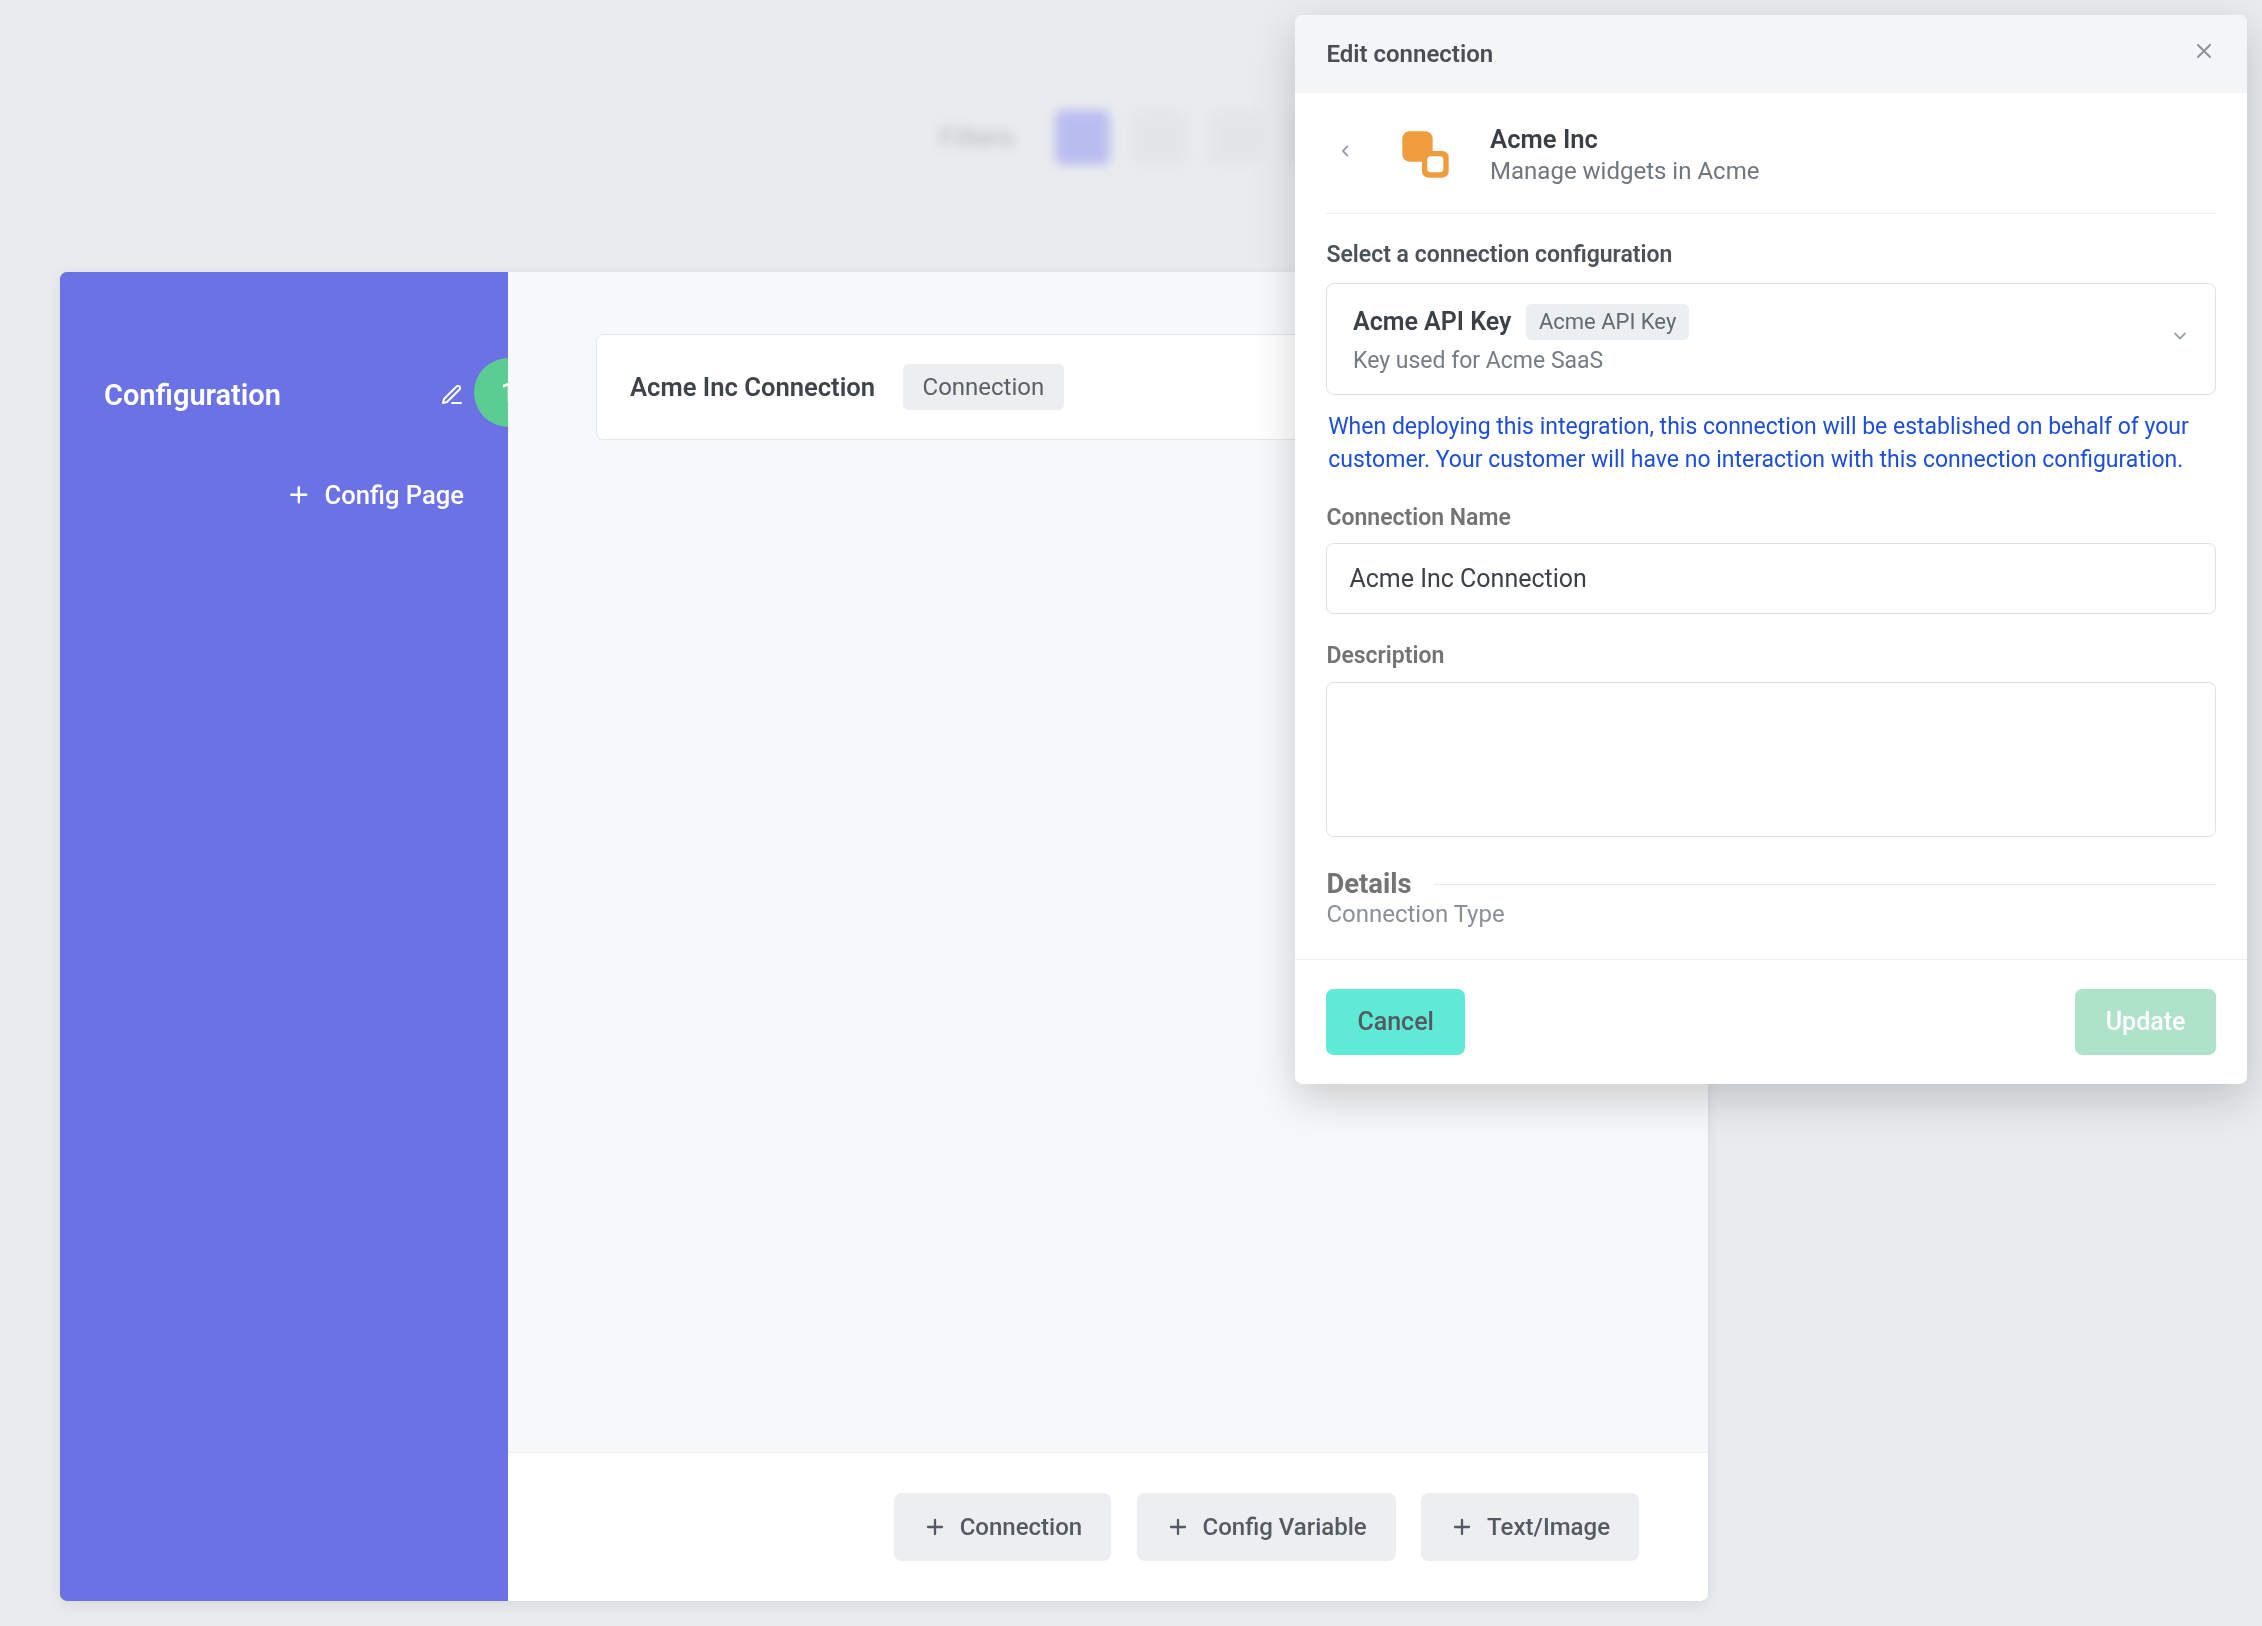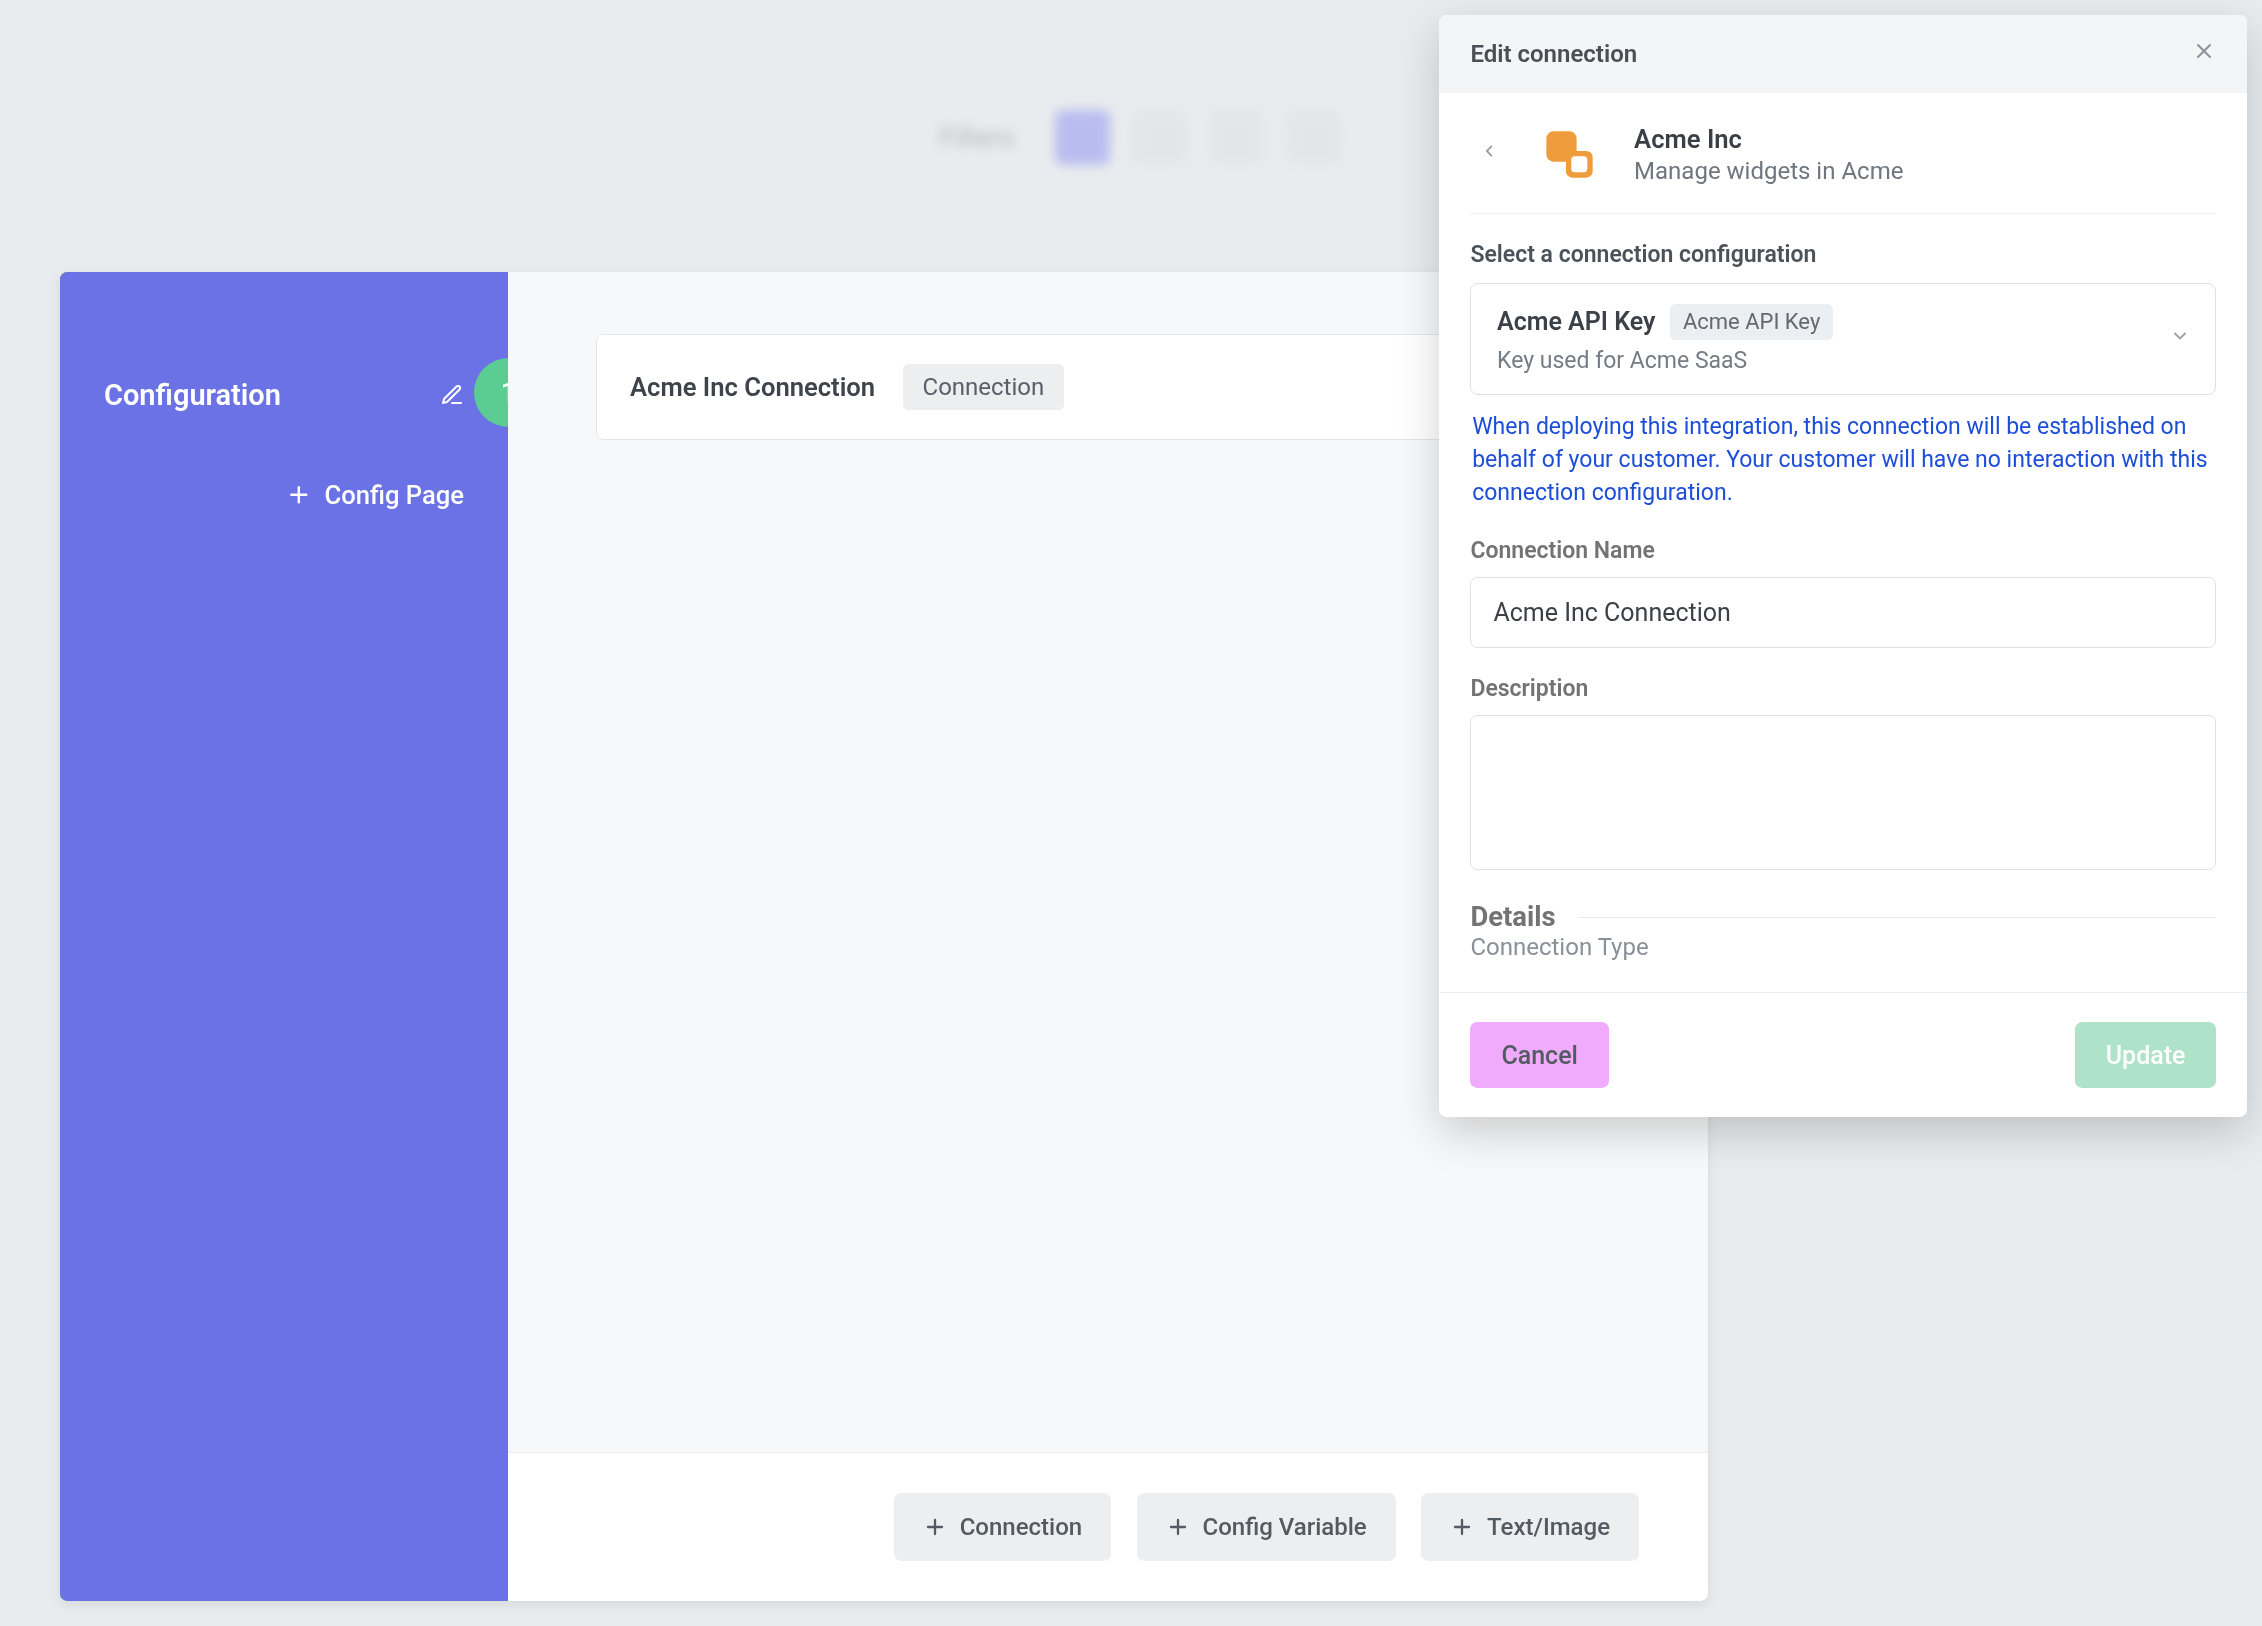--- a/index.html
+++ b/index.html
@@ -154,21 +154,21 @@
     align-items: center;
     gap: 12.8px;
     cursor: pointer;
   }
 
   
   .side-panel {
     position: absolute;
     top: 14.6px;
     right: 14.6px;
-    width: 808px;
+    width: 952px;
     background: #ffffff;
     border-radius: 7.3px;
     box-shadow: 0 14.6px 44px rgba(0,0,0,0.18);
     overflow: hidden;
   }
   .panel-header {
     background: #f3f5f6;
     padding: 24px 31px;
     display: flex;
     align-items: center;
@@ -315,21 +315,21 @@
     justify-content: space-between;
     align-items: center;
   }
   .btn {
     font-size: 25px;
     font-weight: 500;
     padding: 18.3px 31px;
     border-radius: 7.3px;
     cursor: pointer;
   }
-  .btn-cancel { background: #f0abfc; color: #545a62; }
+  .btn-cancel { background: #5eead4; color: #545a62; }
   .btn-update { background: #aee3c9; color: #ffffff; }
 
   
   .icon-svg { display: inline-block; }
 </style>
 </head>
 <body>
 
 <div class="viewport">
 

